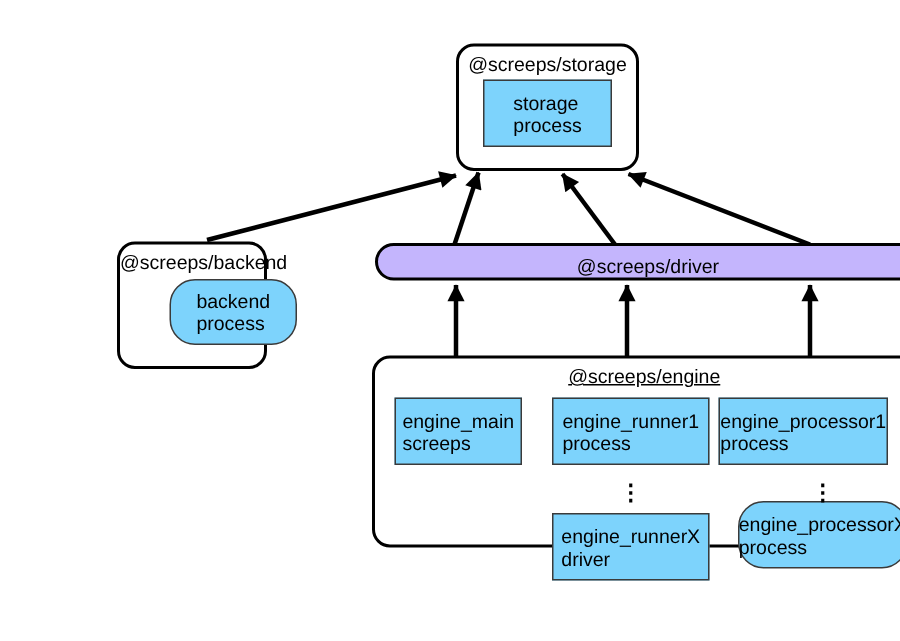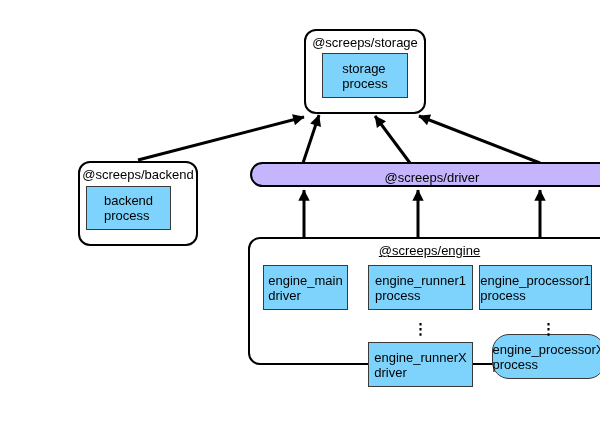--- a/index.html
+++ b/index.html
@@ -27,22 +27,22 @@
     font-size:13px;
   }
   .vdots{
     position:absolute;display:flex;align-items:center;justify-content:center;
     font-size:15px;font-weight:700;letter-spacing:0;line-height:1;z-index:2;
   }
   
   #storage{left:256px;top:29px;width:122px;height:85px;}
   #storage .proc{left:16px;top:22px;width:86px;height:45px;}
   
-  #backend{left:30px;top:161px;width:120px;height:85px;}
-  #backend .proc{left:6px;top:23px;width:85px;height:44px;}
+  #backend{left:30px;top:161px;width:100px;height:85px;}
+  #backend .proc{left:33px;top:23px;width:85px;height:44px;border-radius:17px;}
   
   #driver{left:202px;top:162px;width:364px;height:25px;}
   
   #engine{left:200px;top:237px;width:363px;height:128px;text-decoration:underline;}
   #engine .proc-main{left:13px;top:26px;width:85px;height:45px;}
   #engine .proc-runner1{left:118px;top:26px;width:105px;height:45px;}
   #engine .proc-processor1{left:229px;top:26px;width:113px;height:45px;}
   #engine .dots-runner{left:118px;top:76px;width:105px;height:26px;}
   #engine .dots-processor{left:242px;top:76px;width:113px;height:26px;}
   #engine .proc-runnerX{left:118px;top:103px;width:105px;height:45px;}
@@ -82,21 +82,21 @@
 process</div>
   </div>
 
   <div id="driver" class="pill">
     <span>@screeps/driver</span>
   </div>
 
   <div id="engine" class="node">
     <span class="node-title">@screeps/engine</span>
     <div class="proc proc-main">engine_main
-driver</div>
+screeps</div>
     <div class="proc proc-runner1">engine_runner1
 process</div>
     <div class="proc proc-processor1">engine_processor1
 process</div>
     <div class="vdots dots-runner">⋮</div>
     <div class="vdots dots-processor">⋮</div>
     <div class="proc proc-runnerX">engine_runnerX
 driver</div>
     <div class="proc proc-processorX">engine_processorX
 process</div>

